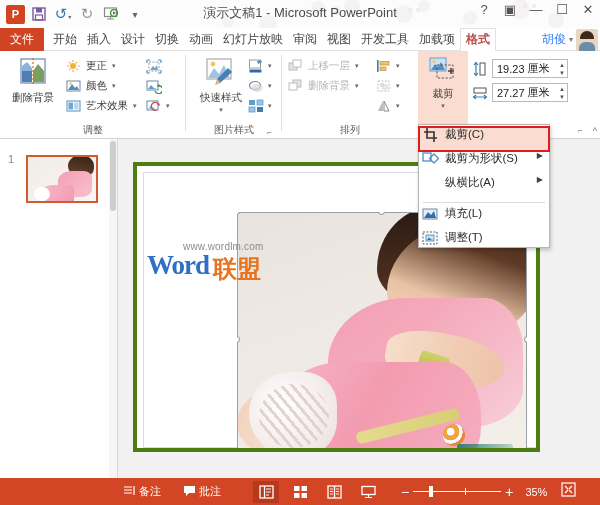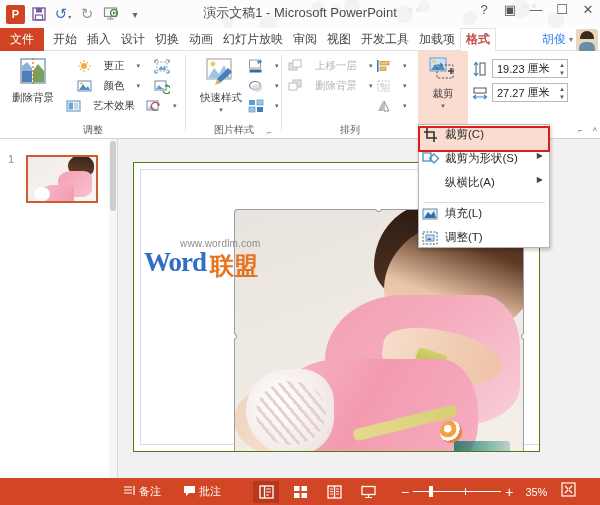--- a/index.html
+++ b/index.html
@@ -93,21 +93,21 @@
     position: absolute; top: 4px; width: 1px; height: 76px; background: #e0e0e0;
   }
   .big-btn {
     display: flex; flex-direction: column; align-items: center; justify-content: flex-start;
     font-size: 10.5px; color: #3f3f3f; width: 54px;
   }
   .ico-frame {
     width: 34px; height: 32px; position: relative; margin-bottom: 2px;
   }
 
-  .small-row { display: flex; align-items: center; gap: 12px; height: 20px; font-size: 10.5px; color: #3f3f3f; justify-content: center; }
+  .small-row { display: flex; align-items: center; gap: 5px; height: 20px; font-size: 10.5px; color: #3f3f3f; }
   .small-row .mini-ico { width: 15px; height: 14px; position: relative; flex: 0 0 auto; }
   .caret { font-size: 7px; color: #666; }
   .grayed { color: #b6b6b6; }
 
   .dialog-launch {
     position: absolute; bottom: 3px; right: 4px; width: 8px; height: 8px;
     font-size: 8px; color: #888;
   }
 
   
@@ -138,21 +138,21 @@
     border: 2px solid #d05a32; background: #fff; overflow: hidden;
   }
   .slide-scroll {
     position: absolute; right: 0; top: 0; width: 8px; height: 339px; background: #f6f6f6;
   }
   .slide-scroll .bar { position: absolute; left: 1px; top: 2px; width: 6px; height: 70px; background: #cdcdcd; border-radius: 3px; }
 
   .stage { position: absolute; left: 118px; top: 0; width: 482px; height: 339px; background: #f1f1f1; }
   .slide {
     position: absolute; left: 15px; top: 23px; width: 407px; height: 290px;
-    background: #fff; border: 1px solid #4d7c0f; overflow: hidden;
+    background: #fff; border: 4px solid #4d7c0f; overflow: hidden;
   }
   .watermark {
     position: absolute; left: 10px; top: 75px; width: 160px; height: 46px; z-index: 5;
   }
   .wm-url { position: absolute; left: 36px; top: 0px; font-size: 10px; color: #8c8c8c; letter-spacing:.2px;}
   .wm-word {
     position: absolute; left: 0px; top: 9px; font-size: 27px; font-weight: bold;
     color: #2f6fc4; font-family: "Liberation Serif", serif; letter-spacing: -1px;
   }
   .wm-lm {

